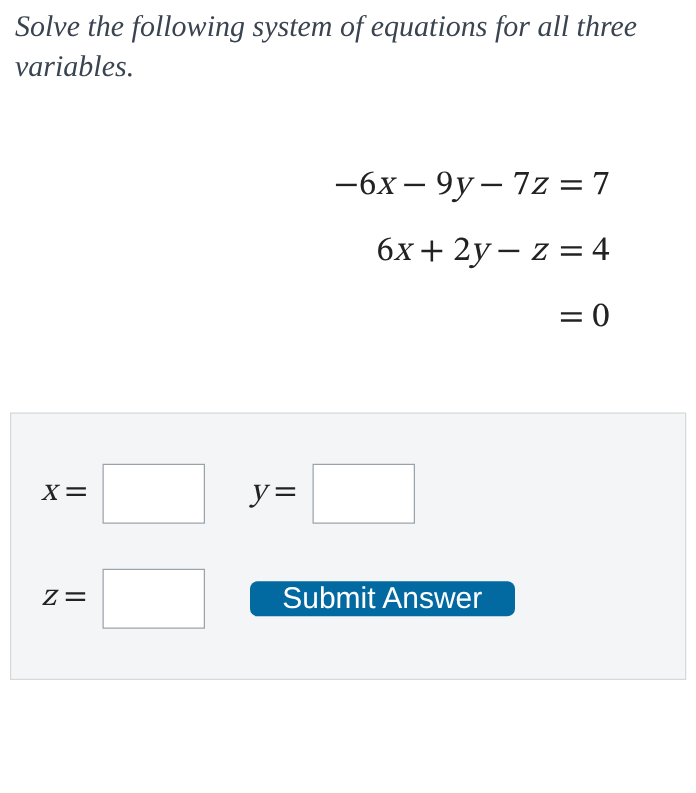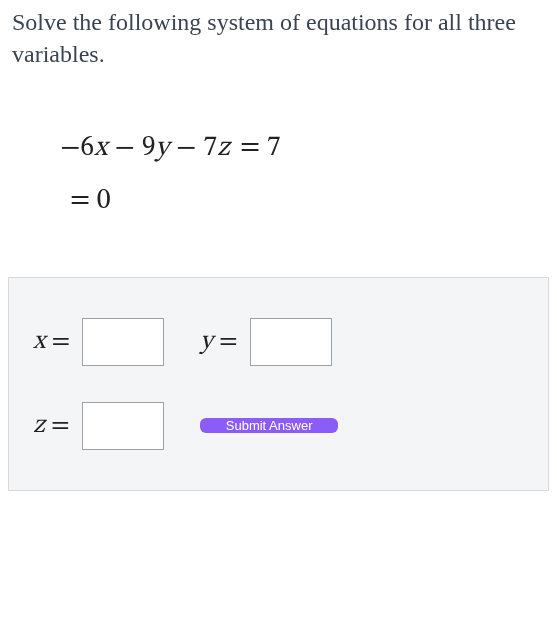--- a/index.html
+++ b/index.html
@@ -11,29 +11,31 @@
     font-family: Georgia, 'Times New Roman', serif;
     color: #333c45;
     background: #fff;
     overflow: hidden;
   }
   .prompt {
     padding: 6px 12px 14px 12px;
     font-size: 24px;
     line-height: 1.35;
     color: #3a4450;
+    font-style: italic;
   }
   .equations {
     padding: 28px 60px 30px 60px;
     font-family: 'Cambria Math', 'STIX Two Math', Georgia, serif;
     font-size: 28px;
     color: #222;
   }
   .eqline {
     display: flex;
+    justify-content: flex-end;
     align-items: baseline;
     gap: 0;
     margin: 18px 0;
     white-space: nowrap;
     font-style: normal;
   }
   .eqline .rhs {
     display: inline-block;
     min-width: 60px;
     text-align: left;
@@ -65,39 +67,43 @@
   .field input {
     width: 82px;
     height: 48px;
     border: 1px solid #9aa2aa;
     background: #fff;
     font-size: 22px;
     padding: 4px 8px;
     font-family: inherit;
   }
   .submit {
-    background: #8b5cf6;
+    background: #0369a1;
     color: #fff;
     font-family: -apple-system, 'Segoe UI', Helvetica, Arial, sans-serif;
-    font-size: 13px;
+    font-size: 24px;
     border: none;
     border-radius: 6px;
     padding: 0 26px;
     cursor: pointer;
   }
 </style>
 </head>
 <body>
 
 <div class="prompt">Solve the following system of equations for all three variables.</div>
 
 <div class="equations">
   <div class="eqline">
     <span>−6<span class="var">x</span><span class="op">−</span>9<span class="var">y</span><span class="op">−</span>7<span class="var">z</span></span>
     <span class="rhs">=&nbsp;7</span>
+  </div>
+  <div class="eqline">
+    <span>6<span class="var">x</span><span class="op">+</span>2<span class="var">y</span><span class="op">−</span><span class="var">z</span></span>
+    <span class="rhs">=&nbsp;4</span>
   </div>
   <div class="eqline">
     <span class="rhs">=&nbsp;0</span>
   </div>
 </div>
 
 <div class="answer-box">
   <div class="row">
     <div class="field">
       <span><span class="var">x</span>&nbsp;=</span>

